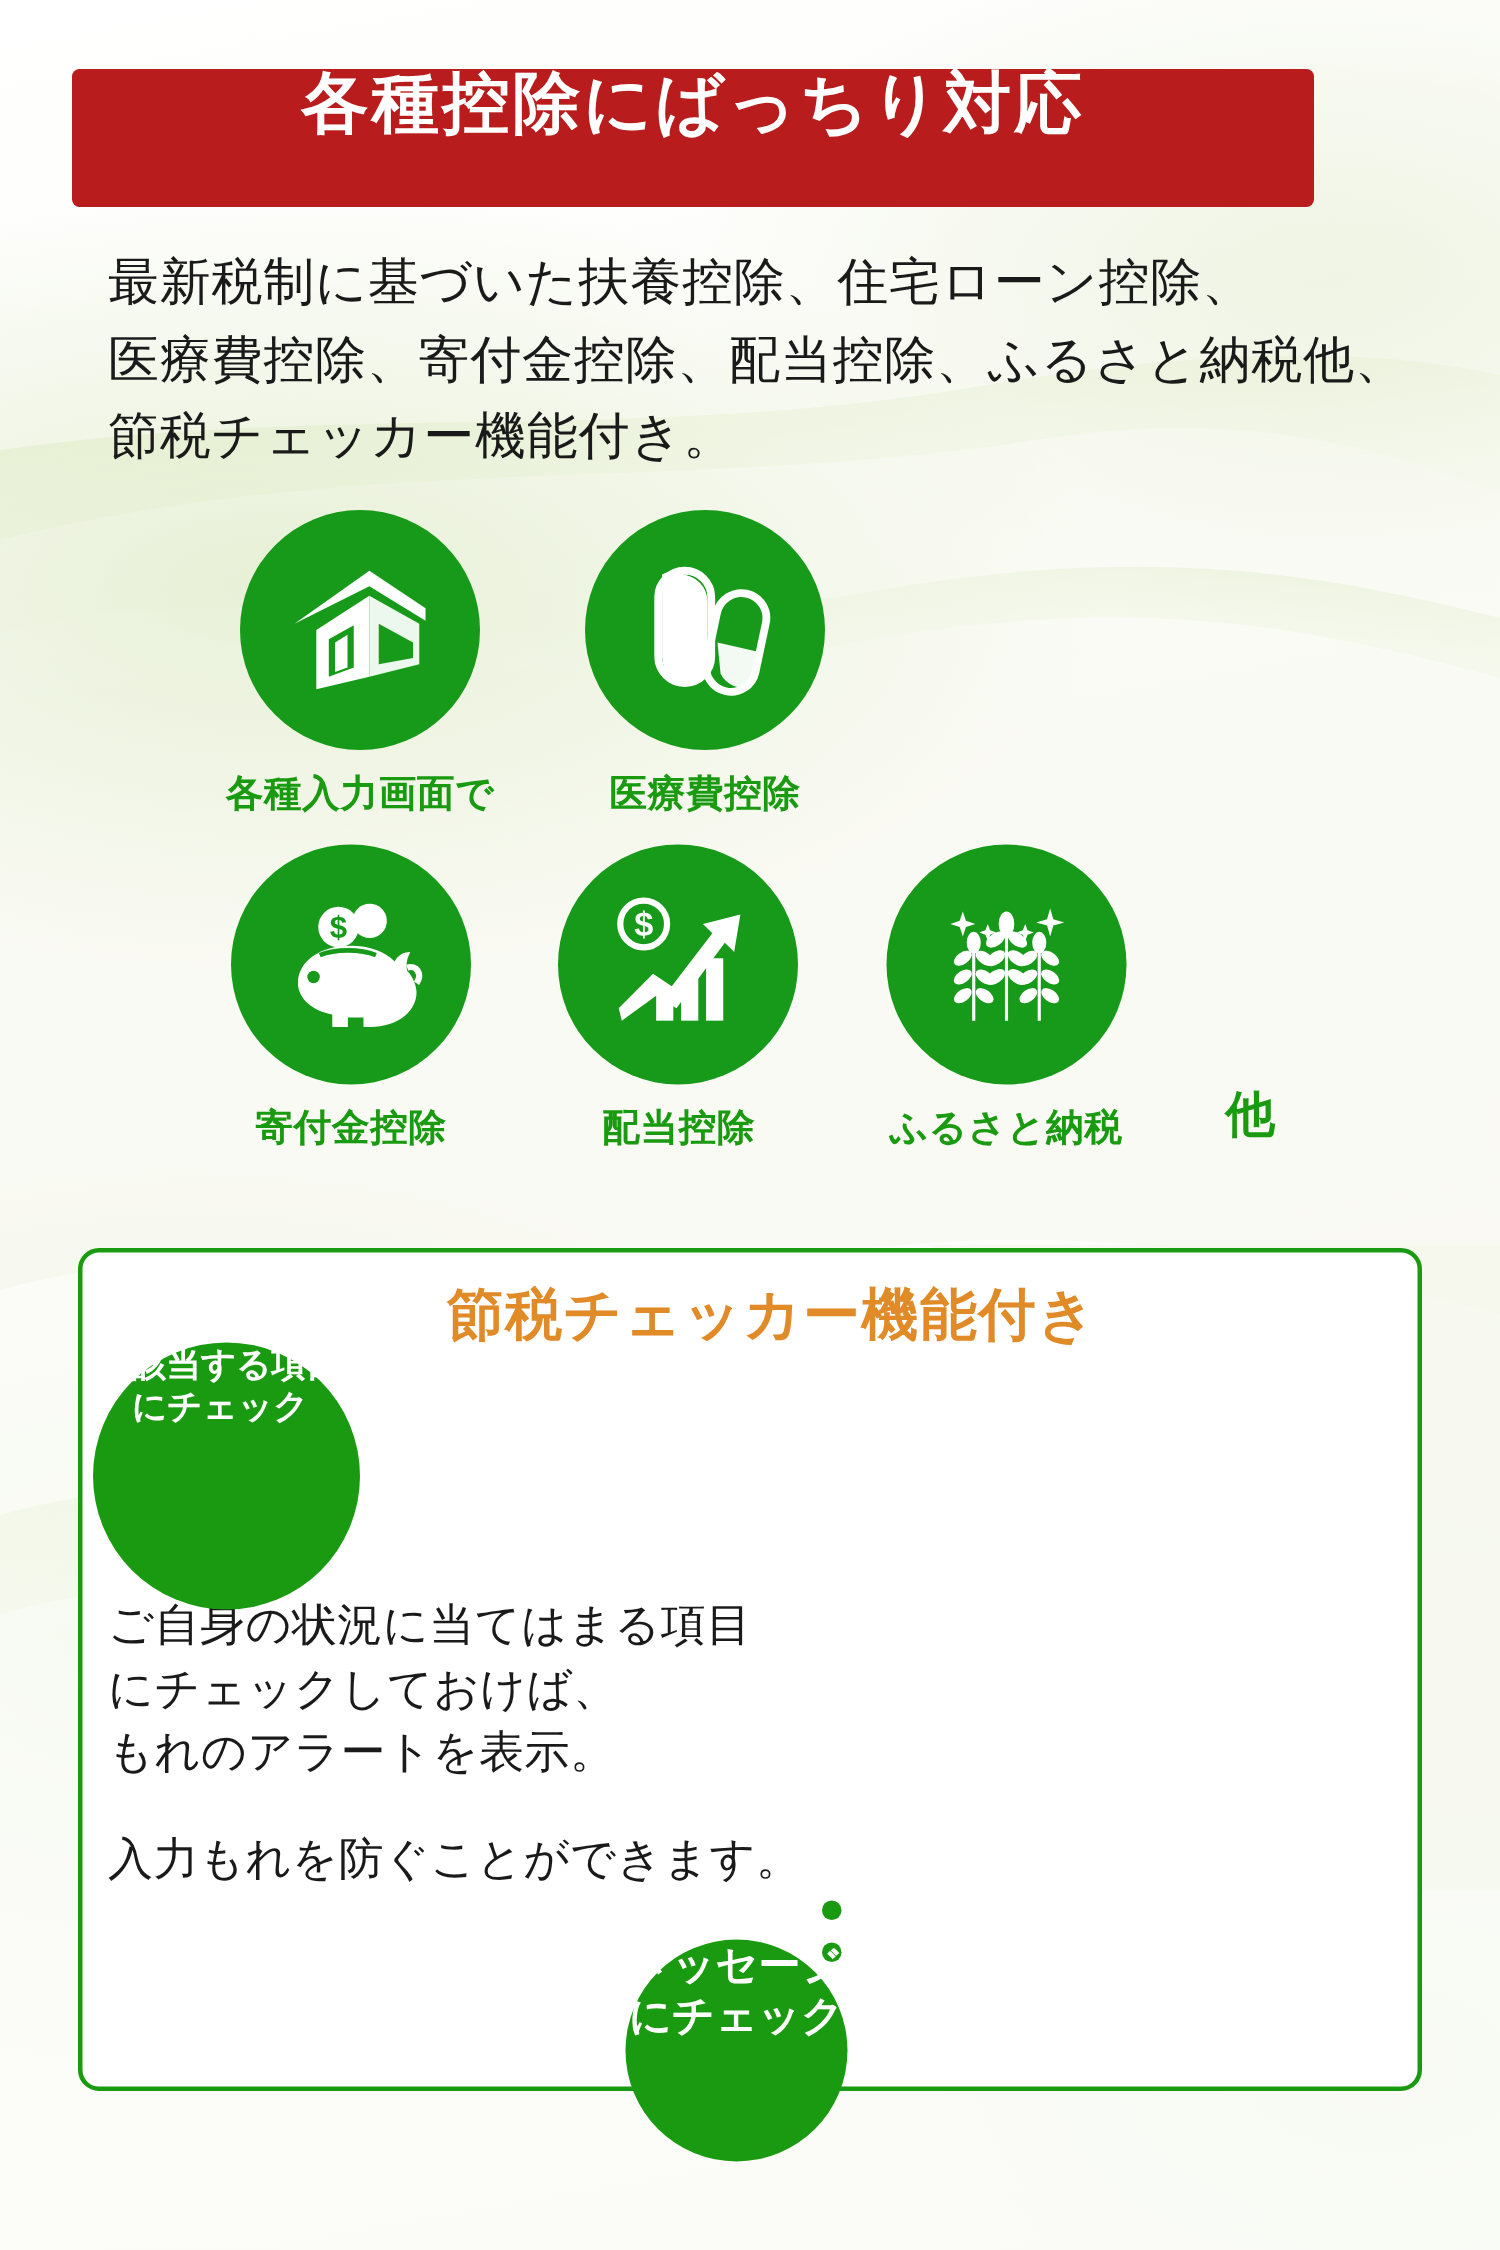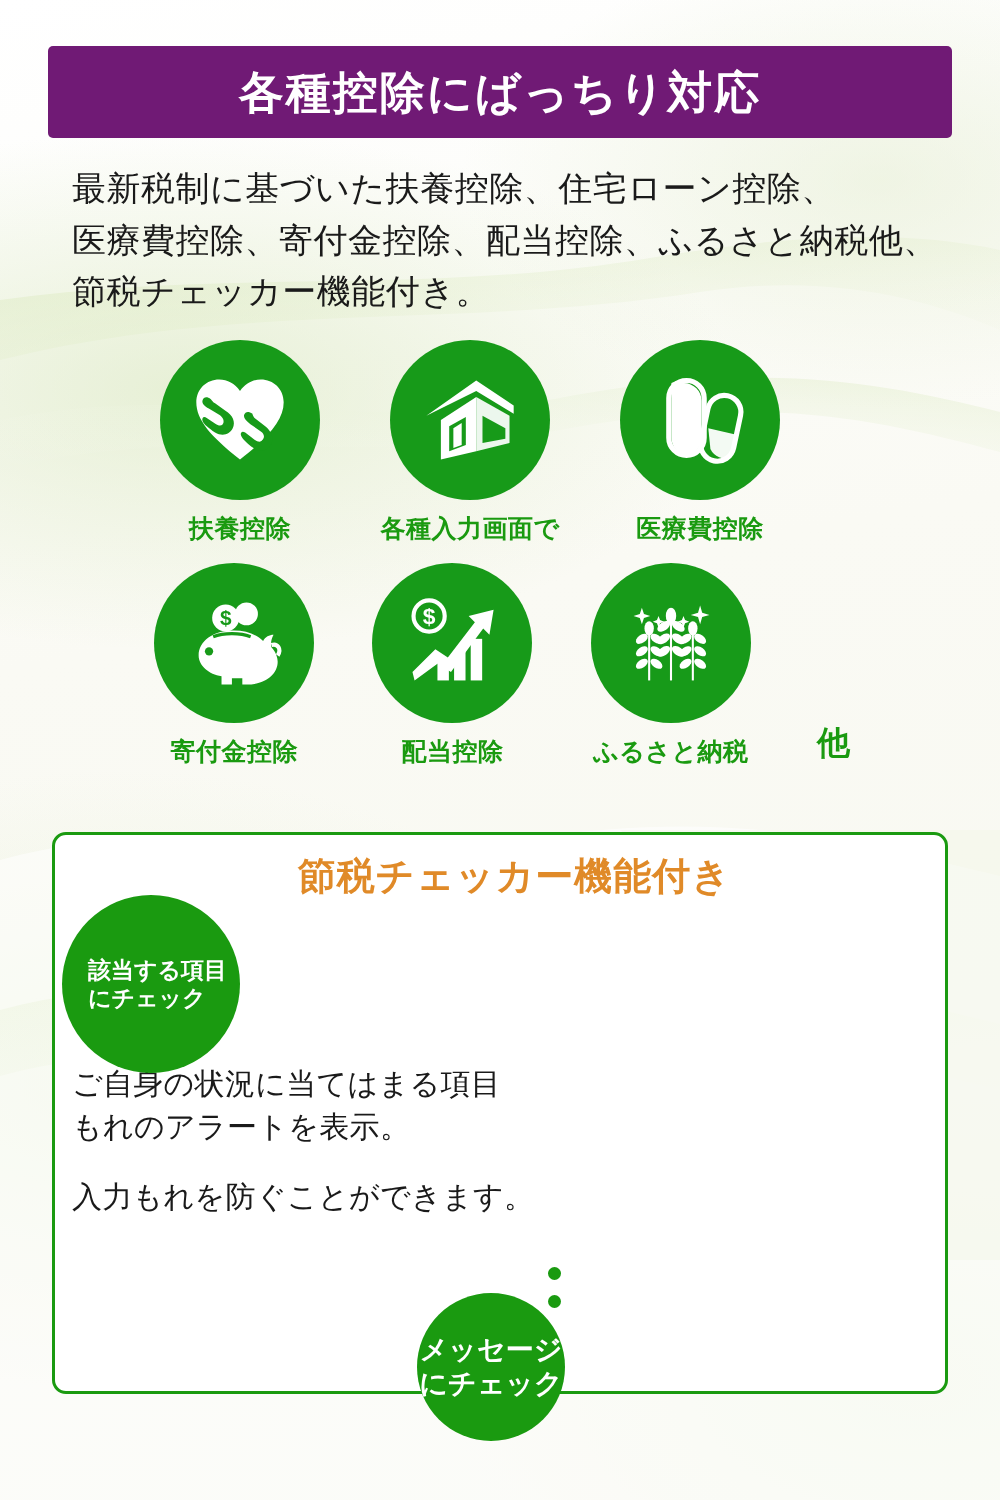--- a/index.html
+++ b/index.html
@@ -28,25 +28,25 @@
     z-index: 0;
   }
   .bg svg { position: absolute; inset: 0; width: 1000px; height: 1500px; }
 
   .page { position: relative; z-index: 2; width: 1000px; height: 1500px; }
 
   
   .header-bar {
     position: absolute;
     left: 48px; top: 46px;
-    width: 904px; height: 92px;
-    background: #701a75;
+    width: 828px; height: 92px;
+    background: #b91c1c;
     border-radius: 5px;
     display: flex;
-    align-items: center;
+    align-items: flex-start;
     justify-content: center;
   }
   .header-title {
     color: #ffffff;
     font-size: 45px;
     font-weight: bold;
     letter-spacing: 2px;
     line-height: 1;
   }
 
@@ -128,21 +128,20 @@
   }
 
   .badge {
     position: absolute;
     border-radius: 50%;
     background: #1a9a10;
     color: #ffffff;
     font-weight: bold;
     display: flex;
     flex-direction: column;
-    justify-content: center;
     line-height: 1.22;
   }
   .badge-check {
     left: 62px; top: 895px;
     width: 178px; height: 178px;
     padding-left: 26px;
     box-sizing: border-box;
     font-size: 23px;
     z-index: 4;
   }
@@ -212,32 +211,20 @@
   <div class="intro">
     <div>最新税制に基づいた扶養控除、住宅ローン控除、</div>
     <div>医療費控除、寄付金控除、配当控除、ふるさと納税他、</div>
     <div>節税チェッカー機能付き。</div>
   </div>
 
   <div class="icon-grid">
 
     <div class="icon-row">
 
-      <div class="icon-cell">
-        <div class="icon-circle">
-          <svg viewBox="0 0 100 100" xmlns="http://www.w3.org/2000/svg">
-            <path fill="#ffffff" d="M50 88 C22 66 8 50 8 33 C8 20 18 11 30 11 C38 11 45 15 50 22 C55 15 62 11 70 11 C82 11 92 20 92 33 C92 50 78 66 50 88 Z"></path>
-            <g fill="#179a19">
-              <path d="M22 30 C18 27 15 28 14 31 C13 34 16 37 20 39 L30 45 C33 47 35 50 34 53 C33 56 30 56 27 54 L18 48 C15 46 13 48 14 51 C15 54 20 58 26 62 C33 66 40 64 43 58 C46 52 43 45 36 41 L26 34 C24 33 23 31 22 30 Z"></path>
-              <path d="M62 44 C58 41 55 42 54 45 C53 48 56 51 60 54 L70 61 C73 63 74 66 72 69 C70 72 67 71 64 69 L55 62 C52 60 50 62 51 65 C52 68 57 73 63 77 C70 82 77 79 80 73 C83 67 80 60 73 55 L64 48 C63 47 62 45 62 44 Z"></path>
-            </g>
-          </svg>
-        </div>
-        <div class="icon-label">扶養控除</div>
-      </div>
 
       <div class="icon-cell">
         <div class="icon-circle">
           <svg viewBox="0 0 100 100" xmlns="http://www.w3.org/2000/svg">
             <path fill="#ffffff" d="M8 46 L56 12 L92 36 L92 44 L56 22 Z"></path>
             <path fill="#ffffff" d="M22 50 L56 28 L56 80 L22 88 Z"></path>
             <path fill="#ffffff" d="M56 28 L88 46 L88 72 L56 80 Z" opacity="0.92"></path>
             <path fill="#179a19" d="M30 56 L46 47 L46 74 L30 80 Z"></path>
             <path fill="#ffffff" d="M34 58 L42 53 L42 74 L34 77 Z"></path>
             <path fill="#179a19" d="M62 46 L84 58 L84 68 L62 72 Z"></path>
@@ -347,20 +334,21 @@
 
   </div>
 
   <div class="badge badge-check">
     <div>該当する項目</div>
     <div>にチェック</div>
   </div>
 
   <div class="panel-text">
     <div>ご自身の状況に当てはまる項目</div>
+    <div>にチェックしておけば、</div>
     <div>もれのアラートを表示。</div>
     <div class="para2">入力もれを防ぐことができます。</div>
   </div>
 
   <div class="dots">
     <div class="dot"></div>
     <div class="dot"></div>
   </div>
 
   <div class="badge badge-message">

